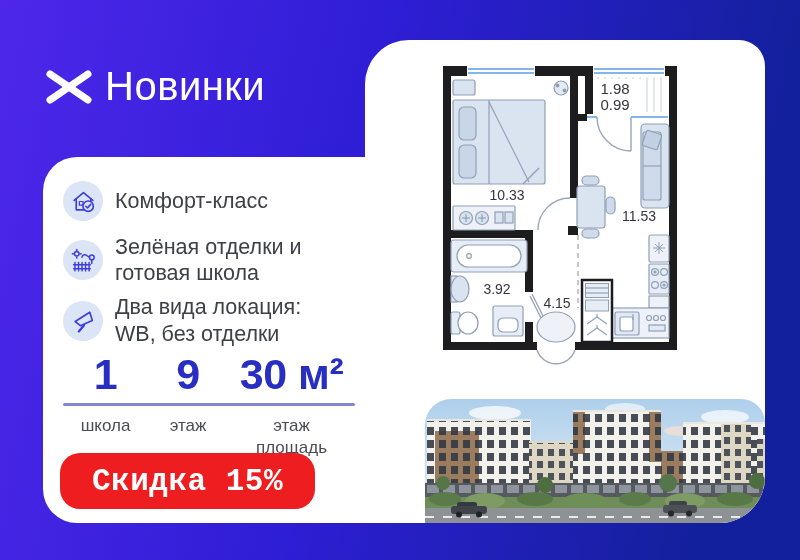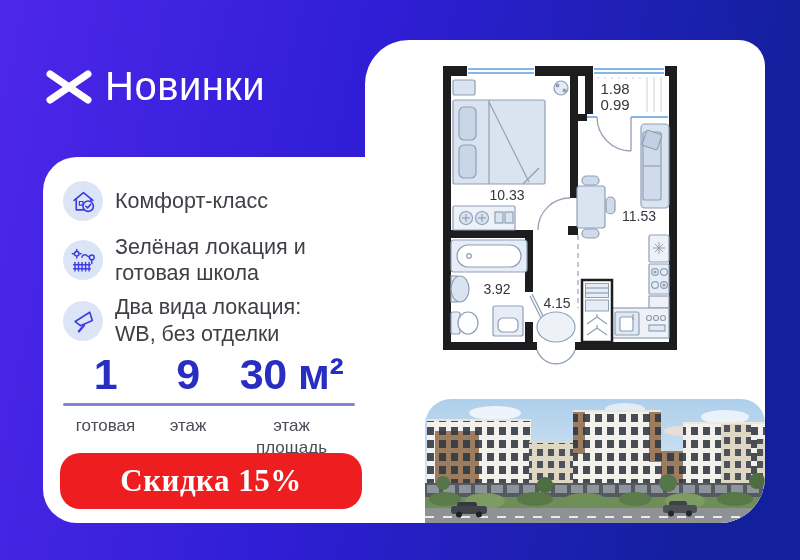--- a/index.html
+++ b/index.html
@@ -16,23 +16,23 @@
   .feat-row{display:flex;align-items:center;gap:12px;}
   .feat-row.r1{margin-bottom:13px;}
   .feat-row.r2{margin-bottom:8px;}
   .feat-icon{width:40px;height:40px;border-radius:50%;background:var(--icon-circle-bg,#dce5f5);flex:0 0 40px;display:flex;align-items:center;justify-content:center;}
   .feat-text{font-size:21.5px;line-height:1.22;color:#3f4046;width:225px;}
   .stats{position:absolute;left:20px;top:196px;display:grid;grid-template-columns:85px 80px 127px;}
   .stat-value{font-size:43px;font-weight:700;color:var(--stat-blue,#282ec2);text-align:center;letter-spacing:-.5px;line-height:1;}
   .stat-divider{grid-column:1/-1;height:3px;background:var(--divider,#8486d2);border-radius:2px;margin:7px 0 9px;}
   .stat-label{font-size:17px;color:#4b4c55;text-align:center;line-height:1.3;}
   .stat-label.narrow{max-width:92px;margin:0 auto;}
-  .discount-btn{position:absolute;left:17px;top:296px;width:302px;height:56px;border:none;cursor:pointer;
+  .discount-btn{position:absolute;left:17px;top:296px;width:255px;height:56px;border:none;cursor:pointer;
     border-radius:20px;background:var(--accent-red,#ee1d1f);color:#fff;font-size:31px;font-weight:700;
-    font-family:Liberation Serif, serif;letter-spacing:.5px;}
+    font-family:Liberation Mono, monospace;letter-spacing:.5px;}
   .floorplan{position:absolute;left:435px;top:56px;width:260px;height:310px;}
   .photo{position:absolute;left:425px;top:399px;width:340px;height:124px;border-radius:26px 24px 46px 0;overflow:hidden;}
   svg text{font-family:"Liberation Sans",sans-serif;}
 </style>
 </head>
 <body>
 
 <div class="logo">
   <svg width="46" height="40" viewBox="0 0 46 40">
     <line x1="4" y1="33" x2="42" y2="7" stroke="#fff" stroke-width="7" stroke-linecap="round"></line>
@@ -307,37 +307,37 @@
             <line x1="21" y1="12.3" x2="21" y2="16"></line>
           <line x1="3.5" y1="17" x2="19.5" y2="17"></line>
             <line x1="3.5" y1="21" x2="19.5" y2="21"></line>
           <line x1="4.8" y1="15" x2="4.8" y2="23"></line>
             <line x1="8.2" y1="15" x2="8.2" y2="23"></line>
           <line x1="11.6" y1="15" x2="11.6" y2="23"></line>
             <line x1="15" y1="15" x2="15" y2="23"></line>
           <line x1="18.4" y1="15" x2="18.4" y2="23"></line>
         </svg>
       </span>
-      <span class="feat-text">Зелёная локация и готовая школа</span>
+      <span class="feat-text">Зелёная отделки и готовая школа</span>
     </div>
     <div class="feat-row">
       <span class="feat-icon">
         <svg width="27" height="27" viewBox="0 0 26 26" fill="none" stroke="#3d3de0" stroke-width="1.6" stroke-linecap="round" stroke-linejoin="round">
           <path d="M5,14 L19,5 L21.5,13 L10,18 Z"></path>
           <path d="M13.5,17.5 L8.5,23.5" stroke-width="2.2"></path>
         </svg>
       </span>
       <span class="feat-text">Два вида локация: WB, без отделки</span>
     </div>
   </div>
 
   <div class="stats">
     <div class="stat-value">1</div>
     <div class="stat-value">9</div>
     <div class="stat-value">30 м²</div>
     <div class="stat-divider"></div>
-    <div class="stat-label">готовая</div>
+    <div class="stat-label">школа</div>
     <div class="stat-label">этаж</div>
     <div class="stat-label narrow">этаж площадь</div>
   </div>
 
   <button class="discount-btn">Скидка 15%</button>
 </div>
 
 </body></html>

